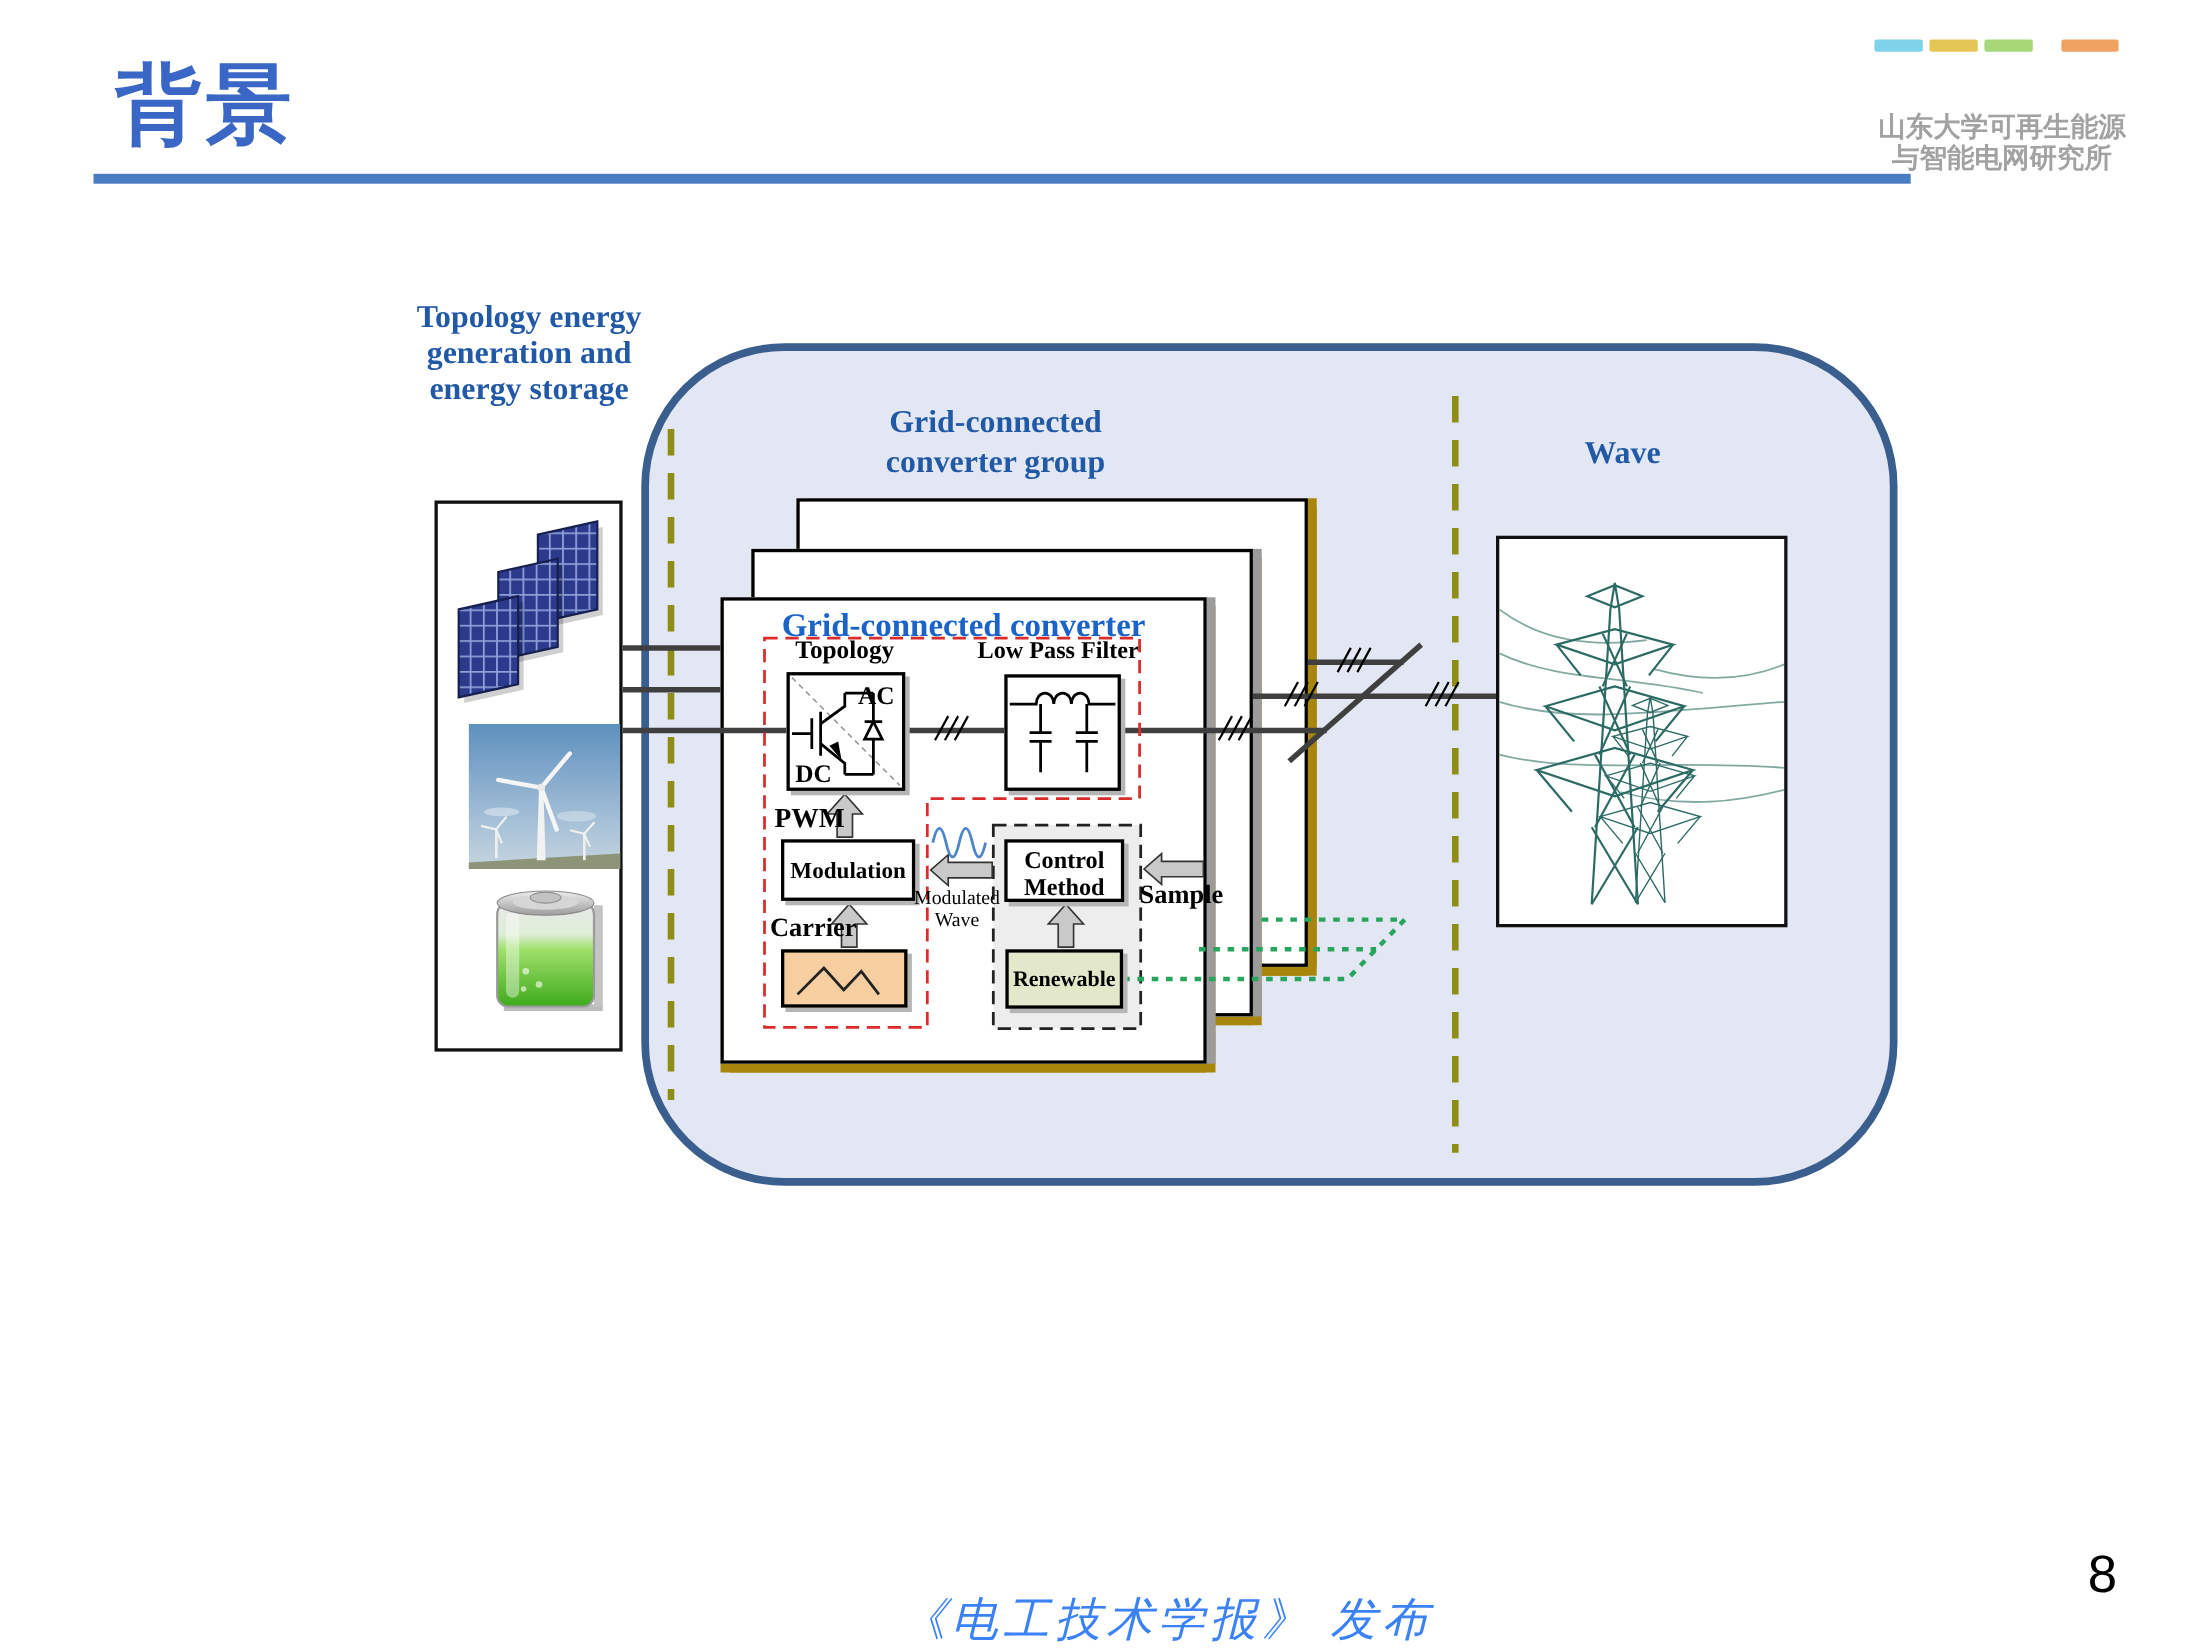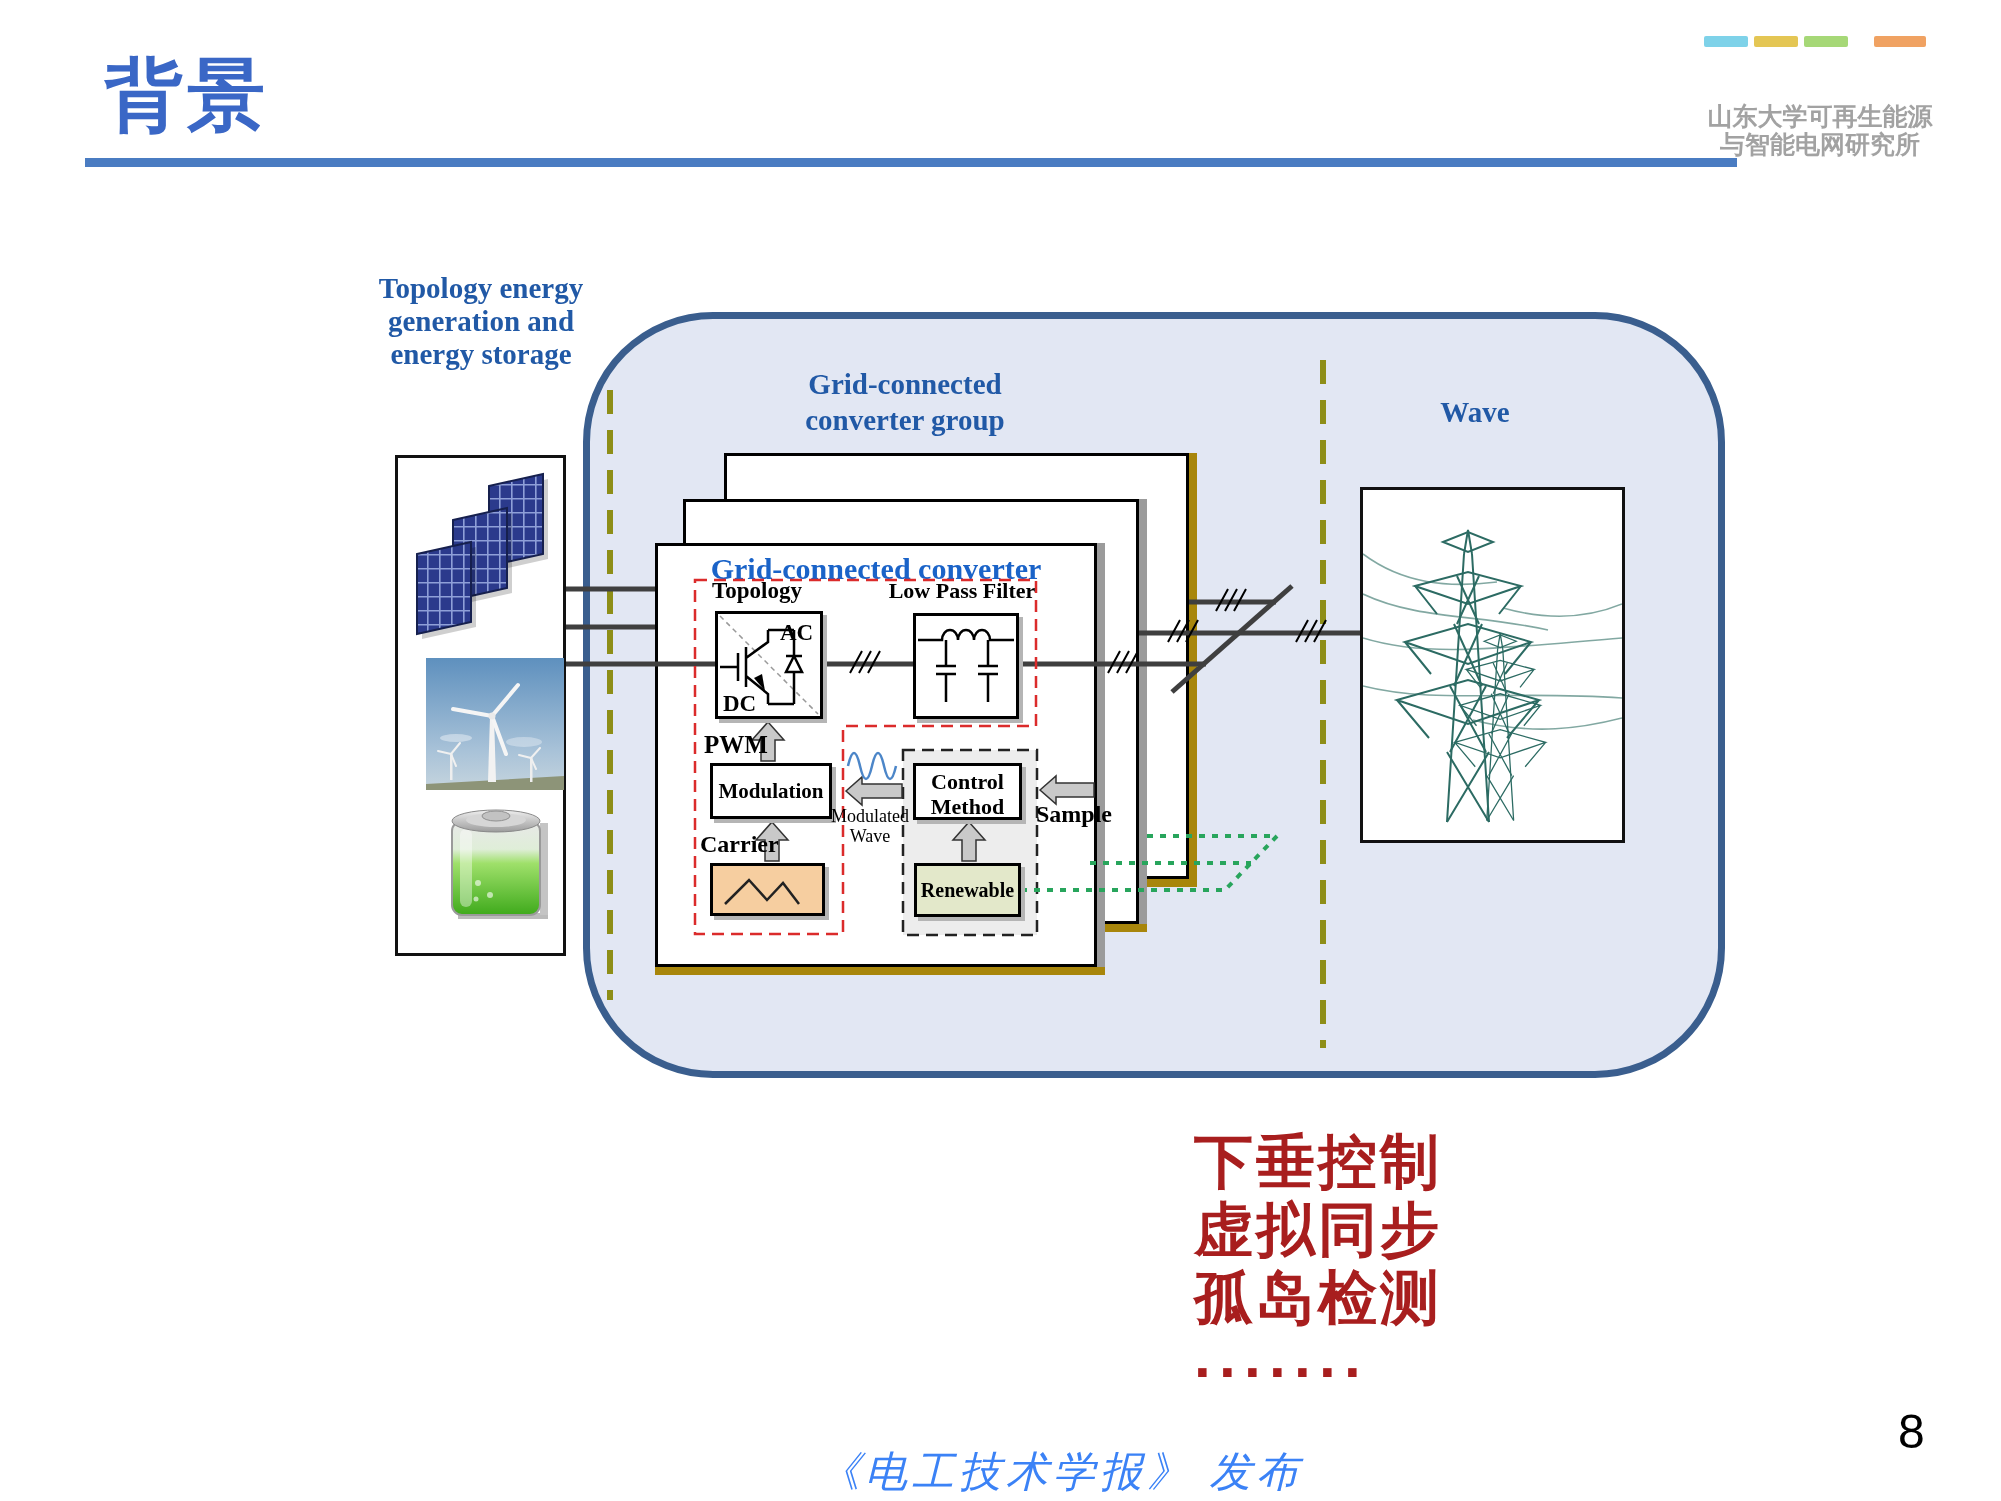--- a/index.html
+++ b/index.html
@@ -46,21 +46,21 @@
   .inbox{background:#fff;border:3px solid #000;box-sizing:border-box;z-index:4;
          box-shadow:4px 4px 0 #B5B5B5;font-family:"Liberation Serif",serif;font-weight:bold;
          color:#000;text-align:center;}
   .topology-box{left:715px;top:611px;width:108px;height:108px;}
   .lpf-box{left:913px;top:613px;width:106px;height:106px;}
   .mod-box{left:710px;top:763px;width:122px;height:56px;font-size:21px;line-height:50px;}
   .carrier-box{left:710px;top:863px;width:115px;height:53px;background:#F6CEA0;}
   .control-box{left:913px;top:763px;width:109px;height:57px;font-size:22px;line-height:25px;padding-top:3px;}
   .coord-box{left:914px;top:863px;width:107px;height:54px;background:#E3E8CA;font-size:20px;line-height:48px;}
   .blklab{font-family:"Liberation Serif",serif;font-weight:bold;color:#000;z-index:5;}
-  .topology-label{left:712px;top:578px;width:112px;font-size:23px;}
+  .topology-label{left:712px;top:578px;width:112px;text-align:center;font-size:23px;}
   .lpf-label{left:882px;top:578px;width:160px;text-align:center;font-size:22px;}
   .pwm-label{left:704px;top:731px;font-size:25px;}
   .carrier-label{left:700px;top:831px;font-size:24px;}
   .modwave-label{left:828px;top:806px;width:84px;text-align:center;font-size:18px;line-height:20px;font-weight:normal;}
   .sample-label{left:1036px;top:801px;font-size:24px;}
   
   .grid-box{left:1360px;top:487px;width:265px;height:356px;background:#fff;border:3px solid #111;
             z-index:2;box-sizing:border-box;}
   
   .overlay{left:0;top:0;width:2001px;height:1501px;z-index:3;pointer-events:none;}
@@ -284,23 +284,17 @@
       <polygon points="768,722 784,740 775,740 775,761 761,761 761,740 752,740"></polygon>
       <polygon points="772,822 788,840 779,840 779,861 765,861 765,840 756,840"></polygon>
       <polygon points="969,822 985,840 976,840 976,861 962,861 962,840 953,840"></polygon>
       <polygon points="846,791 862,777 862,784 902,784 902,798 862,798 862,805"></polygon>
       <polygon points="1040,790 1056,776 1056,783 1094,783 1094,797 1056,797 1056,804"></polygon>
     </g>
 
     <path d="M848,766 q6,-26 12,0 q6,26 12,0 q6,-26 12,0 q6,26 12,0" stroke="#4C86C8" stroke-width="2.5" fill="none"></path>
   </svg>
 
-  <div class="abs keywords">
-    <div class="kw-line">下垂控制</div>
-    <div class="kw-line">虚拟同步</div>
-    <div class="kw-line">孤岛检测</div>
-    <div class="kw-dots">·······</div>
-  </div>
 
   <div class="abs footer-caption">《电工技术学报》 发布</div>
   <div class="abs page-number">8</div>
 
 </div>
 
 </body></html>

